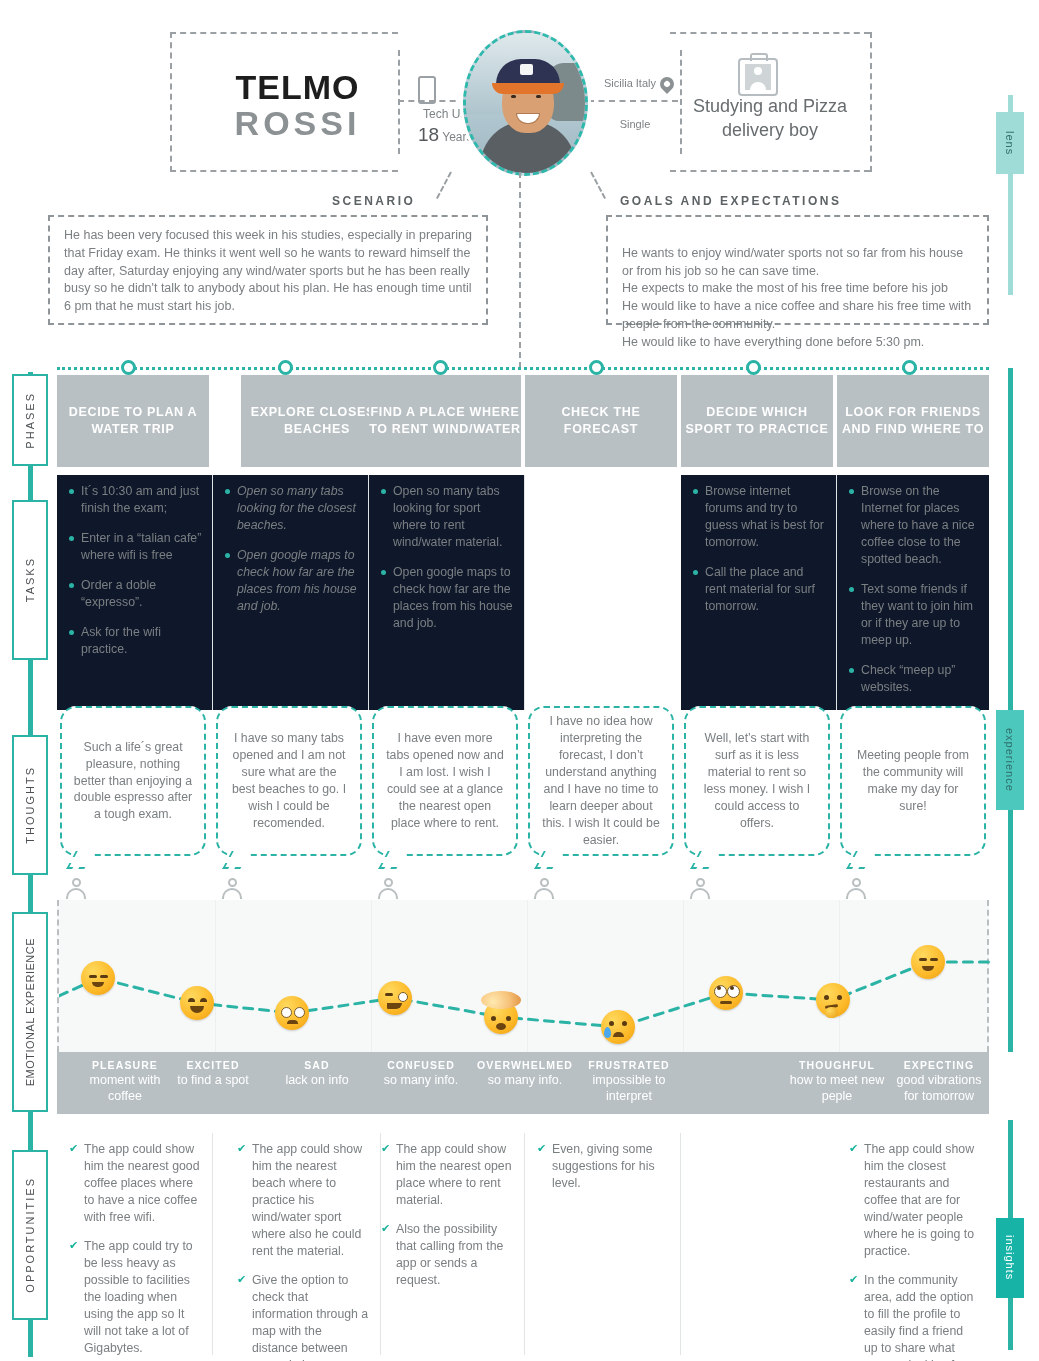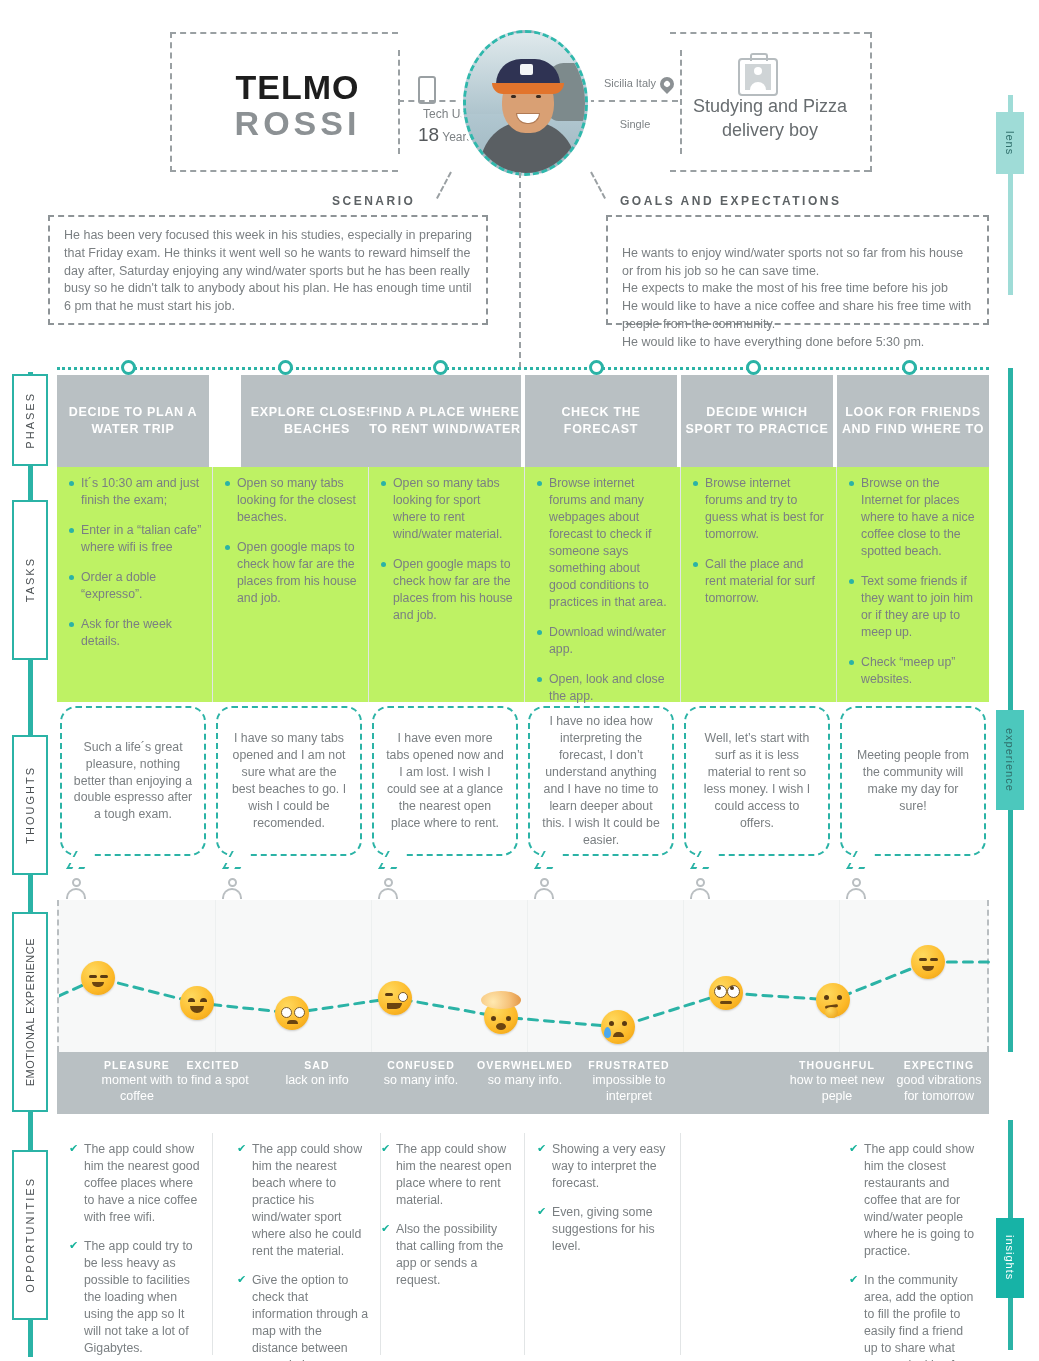--- a/index.html
+++ b/index.html
@@ -80,21 +80,21 @@
   .phaserow{position:absolute;left:57px;top:375px;width:932px;height:92px;}
   .phase{position:absolute;top:0;height:92px;background:#b9c0c3;display:flex;align-items:center;justify-content:center;}
   .phase span{color:#ffffff;font-size:12.5px;font-weight:bold;letter-spacing:.7px;text-align:center;line-height:1.35;}
 
   
   .tealline{position:absolute;left:57px;top:367px;width:932px;height:0;border-top:3px dotted #2bb3a6;}
   .node{position:absolute;width:15px;height:15px;border-radius:50%;background:#fff;border:3px solid #2bb3a6;box-sizing:border-box;top:360px;}
 
   
   .taskrow{position:absolute;left:57px;top:467px;width:932px;height:235px;}
-  .taskcell{position:absolute;top:0;height:235px;background:#bef264;border-right:1px solid #e2e5e6;box-sizing:border-box;padding:8px 10px 0 12px;}
+  .taskcell{position:absolute;top:8px;height:235px;background:#0f172a;border-right:1px solid #e2e5e6;box-sizing:border-box;padding:8px 10px 0 12px;}
   .taskcell:last-child{border-right:none;}
   ul.tlist{margin:0;padding:0;list-style:none;}
   ul.tlist li{position:relative;padding-left:12px;margin-bottom:13px;font-size:12.3px;line-height:1.38;color:#7a7f82;}
   ul.tlist li:before{content:"";position:absolute;left:0;top:6px;width:5px;height:5px;border-radius:50%;background:#2bb3a6;}
 
   
   .thoughtrow{position:absolute;left:57px;top:706px;width:932px;height:170px;}
   .bubble{position:absolute;top:0;border:2px dashed #2bb3a6;border-radius:16px;box-sizing:border-box;
           background:#fff;display:flex;align-items:center;justify-content:center;padding:10px 11px;}
   .bubble span{font-size:12.3px;line-height:1.38;color:#7a7f82;text-align:center;}
@@ -260,40 +260,33 @@
         <span>LOOK FOR FRIENDS AND FIND WHERE TO</span>
       </div>
   </div>
 
   <div class="taskrow">
     <div class="taskcell" style="left:0px;width:156px;">
       <ul class="tlist">
         <li>It´s 10:30 am and just finish the exam;</li>
         <li>Enter in a “talian cafe” where wifi is free</li>
         <li>Order a doble “expresso”.</li>
-        <li>Ask for the week details.</li>
-      </ul>
-    </div>
-    <div class="taskcell" style="left:156px;width:156px;">
+        <li>Ask for the wifi practice.</li>
+      </ul>
+    </div>
+    <div class="taskcell" style="left:156px;width:156px;font-style:italic;">
       <ul class="tlist">
         <li>Open so many tabs looking for the closest beaches.</li>
         <li>Open google maps to check how far are the places from his house and job.</li>
       </ul>
     </div>
     <div class="taskcell" style="left:312px;width:156px;">
       <ul class="tlist">
         <li>Open so many tabs looking for sport where to rent wind/water material.</li>
         <li>Open google maps to check how far are the places from his house and job.</li>
-      </ul>
-    </div>
-    <div class="taskcell" style="left:468px;width:156px;">
-      <ul class="tlist">
-        <li>Browse internet forums and many webpages about forecast to check if someone says something about good conditions to practices in that area.</li>
-        <li>Download wind/water app.</li>
-        <li>Open, look and close the app.</li>
       </ul>
     </div>
     <div class="taskcell" style="left:624px;width:156px;">
       <ul class="tlist">
         <li>Browse internet forums and try to guess what is best for tomorrow.</li>
         <li>Call the place and rent material for surf tomorrow.</li>
       </ul>
     </div>
     <div class="taskcell" style="left:780px;width:152px;">
       <ul class="tlist">
@@ -422,21 +415,21 @@
     </div>
 
     <div class="emoji" style="left:852px;top:45px;">
       <i class="ey" style="left:8px;top:13px;width:8px;height:3px;border-radius:3px;"></i>
       <i class="ey" style="left:19px;top:13px;width:8px;height:3px;border-radius:3px;"></i>
       <i class="mo" style="left:11px;top:21px;width:12px;height:5px;background:#6b4410;"></i>
     </div>
   </div>
 
   <div class="emolabels">
-    <div class="emolbl" style="left:12px;width:104px;padding-left:32px;">
+    <div class="emolbl" style="left:0px;width:104px;padding-left:32px;">
       <span class="cap">PLEASURE</span>
         <span class="sub">moment with coffee</span>
       </div>
     <div class="emolbl" style="left:104px;width:104px;">
       <span class="cap">EXCITED</span>
         <span class="sub">to find a spot</span>
       </div>
     <div class="emolbl" style="left:208px;width:104px;">
       <span class="cap">SAD</span>
         <span class="sub">lack on info</span>
@@ -477,21 +470,20 @@
       </ul>
     </div>
     <div class="oppcell" style="left:312px;width:156px;">
       <ul class="olist">
         <li>The app could show him the nearest open place where to rent material.</li>
         <li>Also the possibility that calling from the app or sends a request.</li>
       </ul>
     </div>
     <div class="oppcell" style="left:468px;width:156px;">
       <ul class="olist">
-        <li>Showing a very easy way to interpret the forecast.</li>
         <li>Even, giving some suggestions for his level.</li>
       </ul>
     </div>
     <div class="oppcell" style="left:780px;width:152px;">
       <ul class="olist">
         <li>The app could show him the closest restaurants and coffee that are for wind/water people where he is going to practice.</li>
         <li>In the community area, add the option to fill the profile to easily find a friend up to share what you are looking for.</li>
       </ul>
     </div>
   </div>

